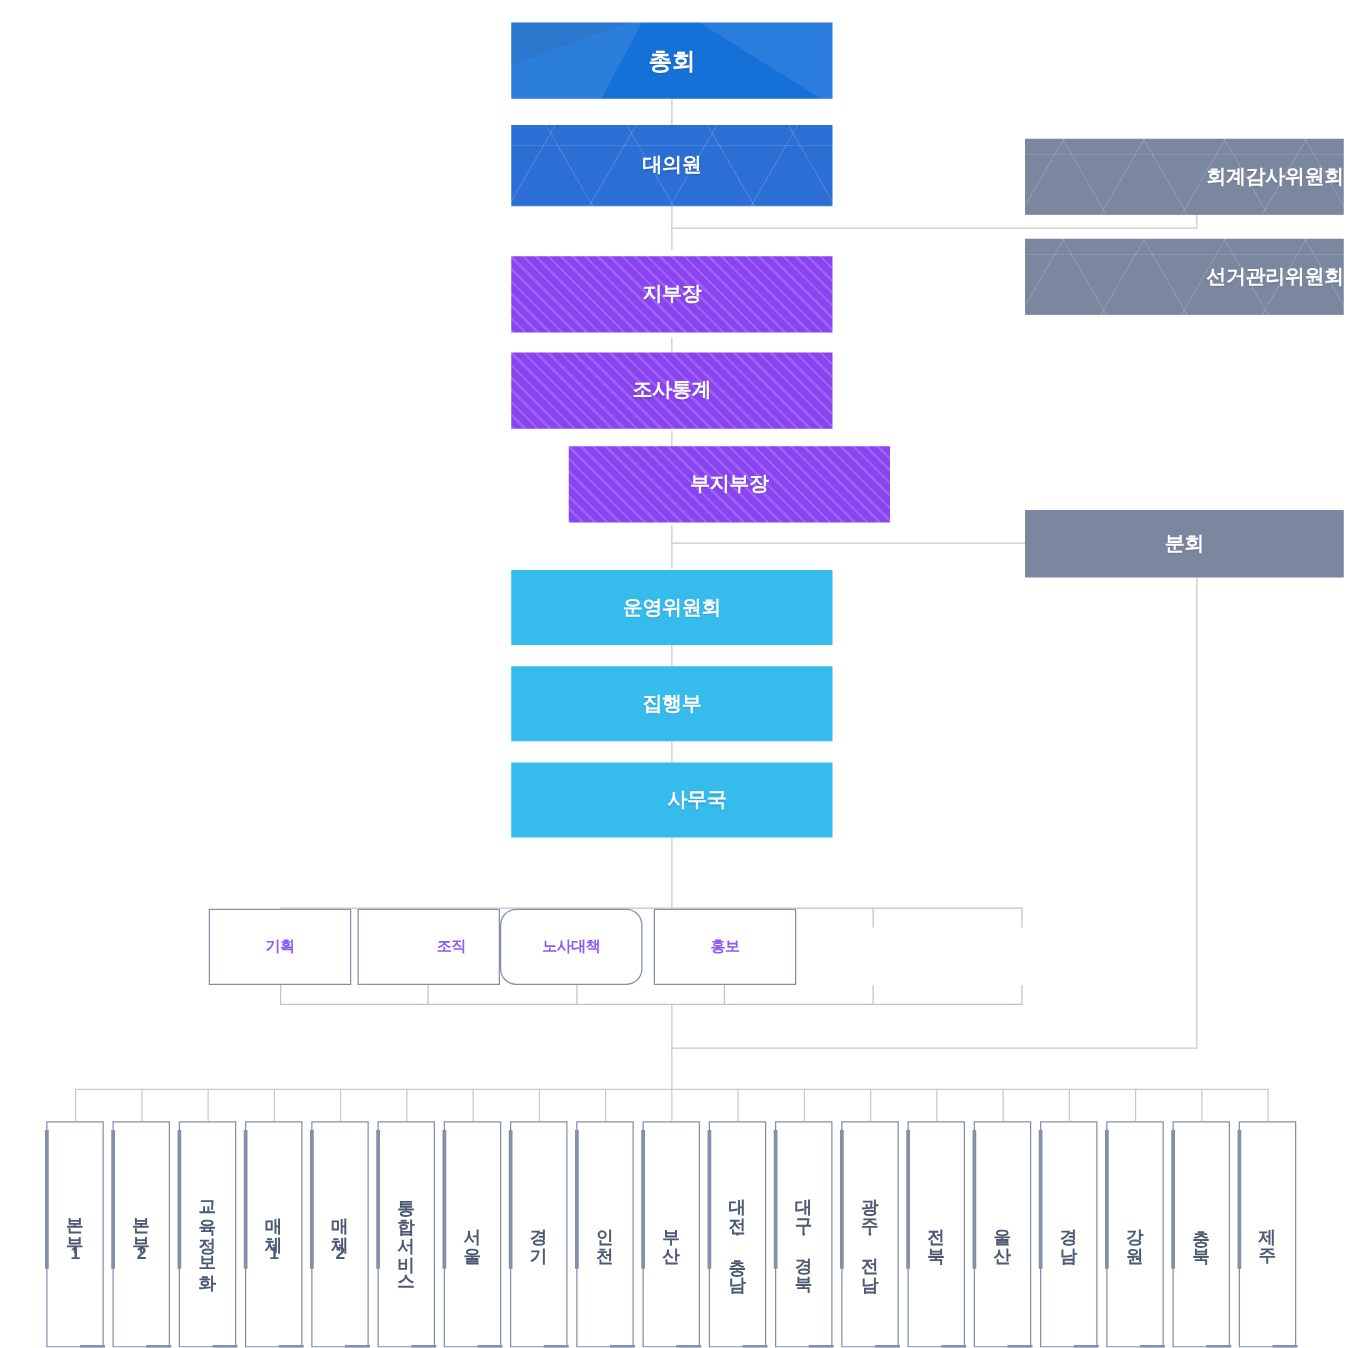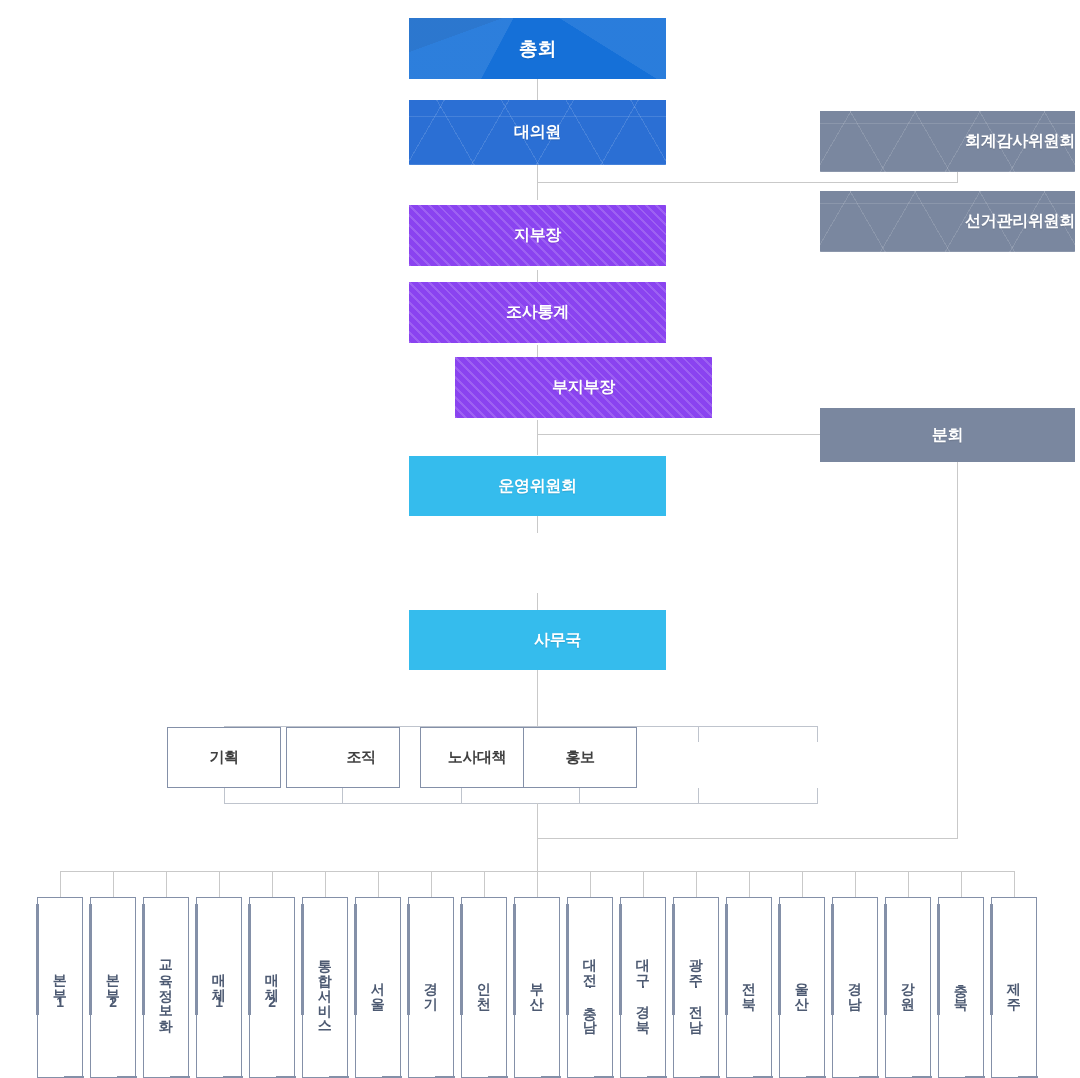--- a/index.html
+++ b/index.html
@@ -64,22 +64,22 @@
   
   .n-cyan{background-color:#35bced;}
 
   
   .dept{
     position:absolute;
     box-sizing:border-box;
     background:#ffffff;
     border:1px solid #8490a8;
     display:flex;align-items:center;justify-content:center;
-    color:#404040;
-    font-size:15px;font-weight:bold;letter-spacing:-0.4px;
+    color:#8b5cf6;
+    font-size:12px;font-weight:bold;letter-spacing:-0.4px;
   }
 
   
   .vbox{
     position:absolute;
     box-sizing:border-box;
     background:#ffffff;
     border:1px solid #8490a8;
     display:flex;align-items:center;justify-content:center;
   }
@@ -179,32 +179,35 @@
   </div>
 
   <div class="node n-branch" style="left:820px;top:408px;width:255px;height:54px;">
     <span>분회</span>
   </div>
 
   <div class="node n-cyan" style="left:409px;top:456px;width:257px;height:60px;">
     <span>운영위원회</span>
   </div>
 
+  <div class="node n-cyan" style="left:409px;top:533px;width:257px;height:60px;">
+    <span>집행부</span>
+  </div>
 
   <div class="node n-cyan" style="left:409px;top:610px;width:257px;height:60px;padding-left:40px;">
     <span>사무국</span>
   </div>
 
   <div class="dept" style="left:167px;top:727px;width:114px;height:61px;">
     <span>기획</span>
   </div>
   <div class="dept" style="left:286px;top:727px;width:114px;height:61px;padding-left:36px;">
     <span>조직</span>
   </div>
-  <div class="dept" style="left:420px;top:727px;width:114px;height:61px;">
+  <div class="dept" style="left:400px;top:727px;width:114px;height:61px;border-radius:13px;">
     <span>노사대책</span>
   </div>
   <div class="dept" style="left:523px;top:727px;width:114px;height:61px;">
     <span>홍보</span>
   </div>
 
   <div class="ln ln-v" style="left:60px;top:871px;height:26px;"></div>
   <div class="ln ln-v" style="left:113px;top:871px;height:26px;"></div>
   <div class="ln ln-v" style="left:166px;top:871px;height:26px;"></div>
   <div class="ln ln-v" style="left:219px;top:871px;height:26px;"></div>

